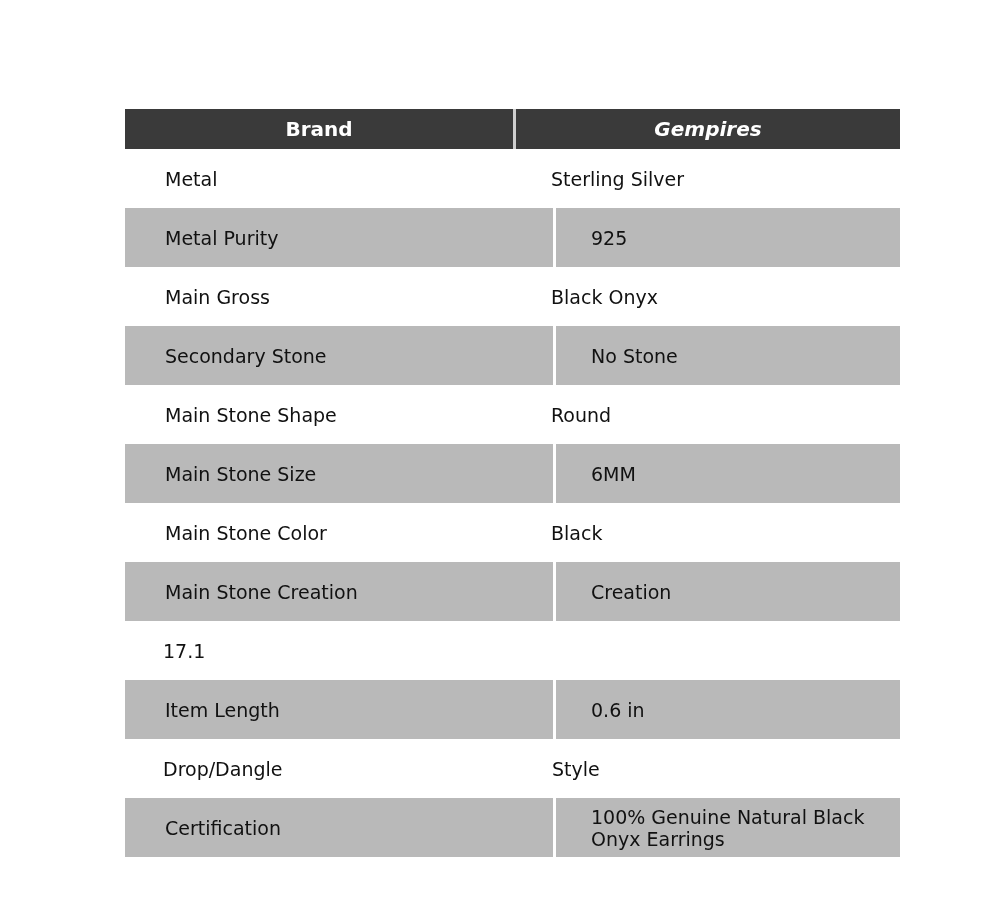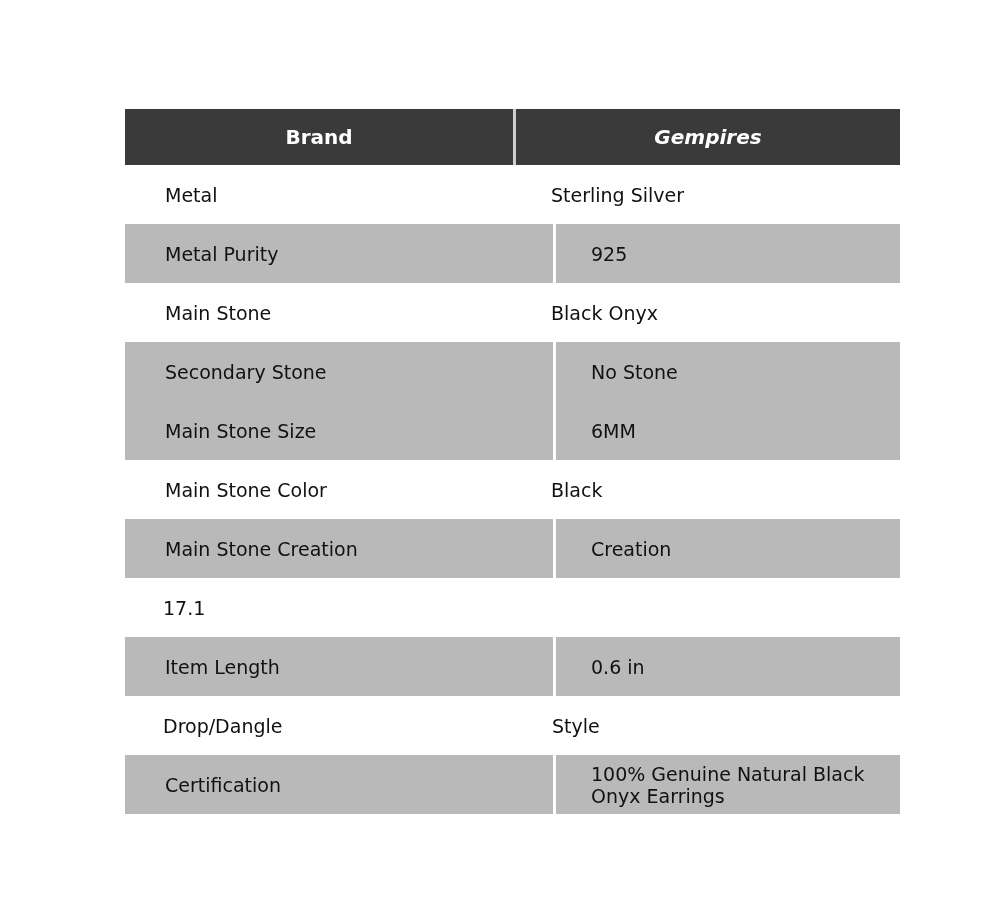--- a/index.html
+++ b/index.html
@@ -23,21 +23,21 @@
   .row {
     display: flex;
     height: 59px;
     background: var(--row_bg, #ffffff);
   }
   .row.alt {
     background: var(--row_alt_bg, #b9b9b9);
     gap: 40px;
   }
   .row.header-row {
-    height: 56px;
+    height: 40px;
     background: var(--header_bg, #3a3a3a);
   }
   .cell {
     box-sizing: border-box;
     display: flex;
     align-items: center;
     font-size: 19px;
     color: var(--text, #111111);
     line-height: 22px;
   }
@@ -77,29 +77,33 @@
     <div class="cell cell-label">Metal</div>
     <div class="cell cell-value">Sterling Silver</div>
   </div>
 
   <div class="row alt">
     <div class="cell cell-label">Metal Purity</div>
     <div class="cell cell-value">925</div>
   </div>
 
   <div class="row">
-    <div class="cell cell-label">Main Stone</div>
+    <div class="cell cell-label">Main Gross</div>
     <div class="cell cell-value">Black Onyx</div>
   </div>
 
   <div class="row alt">
     <div class="cell cell-label">Secondary Stone</div>
     <div class="cell cell-value">No Stone</div>
   </div>
 
+  <div class="row">
+    <div class="cell cell-label">Main Stone Shape</div>
+    <div class="cell cell-value">Round</div>
+  </div>
 
   <div class="row alt">
     <div class="cell cell-label">Main Stone Size</div>
     <div class="cell cell-value">6MM</div>
   </div>
 
   <div class="row">
     <div class="cell cell-label">Main Stone Color</div>
     <div class="cell cell-value">Black</div>
   </div>

